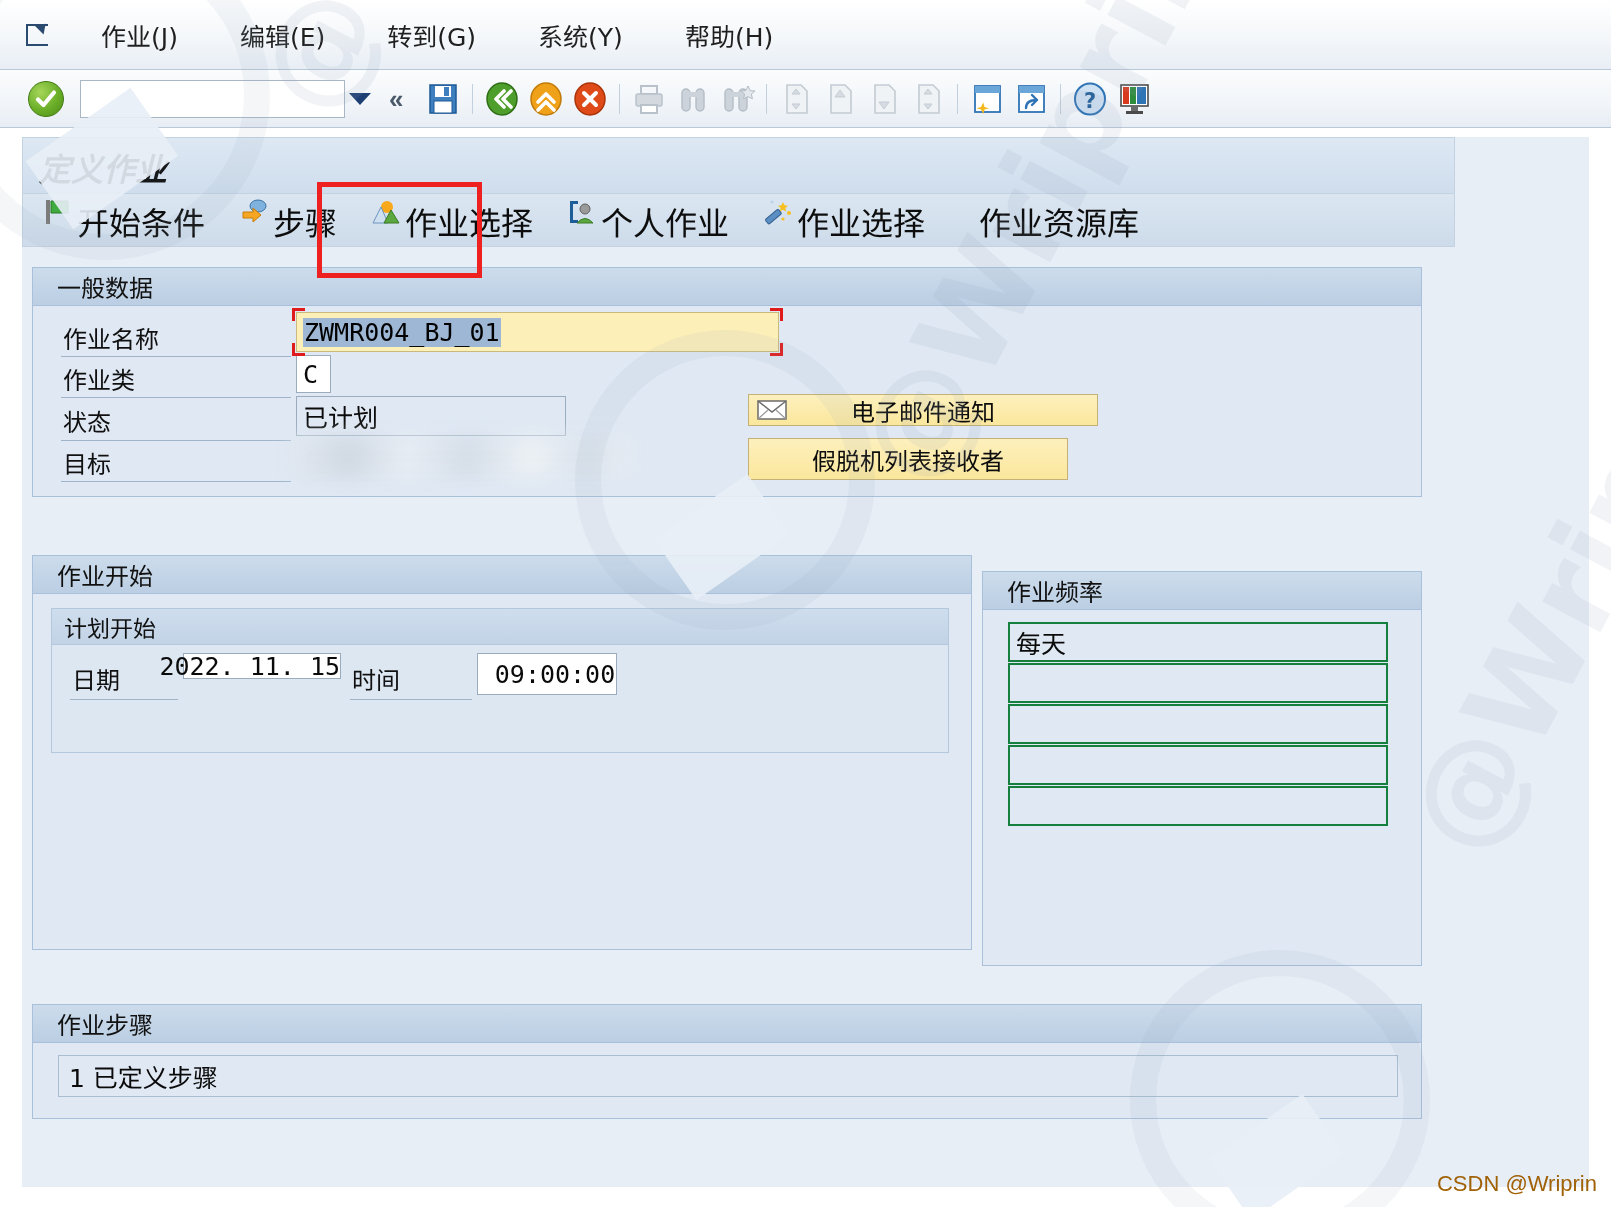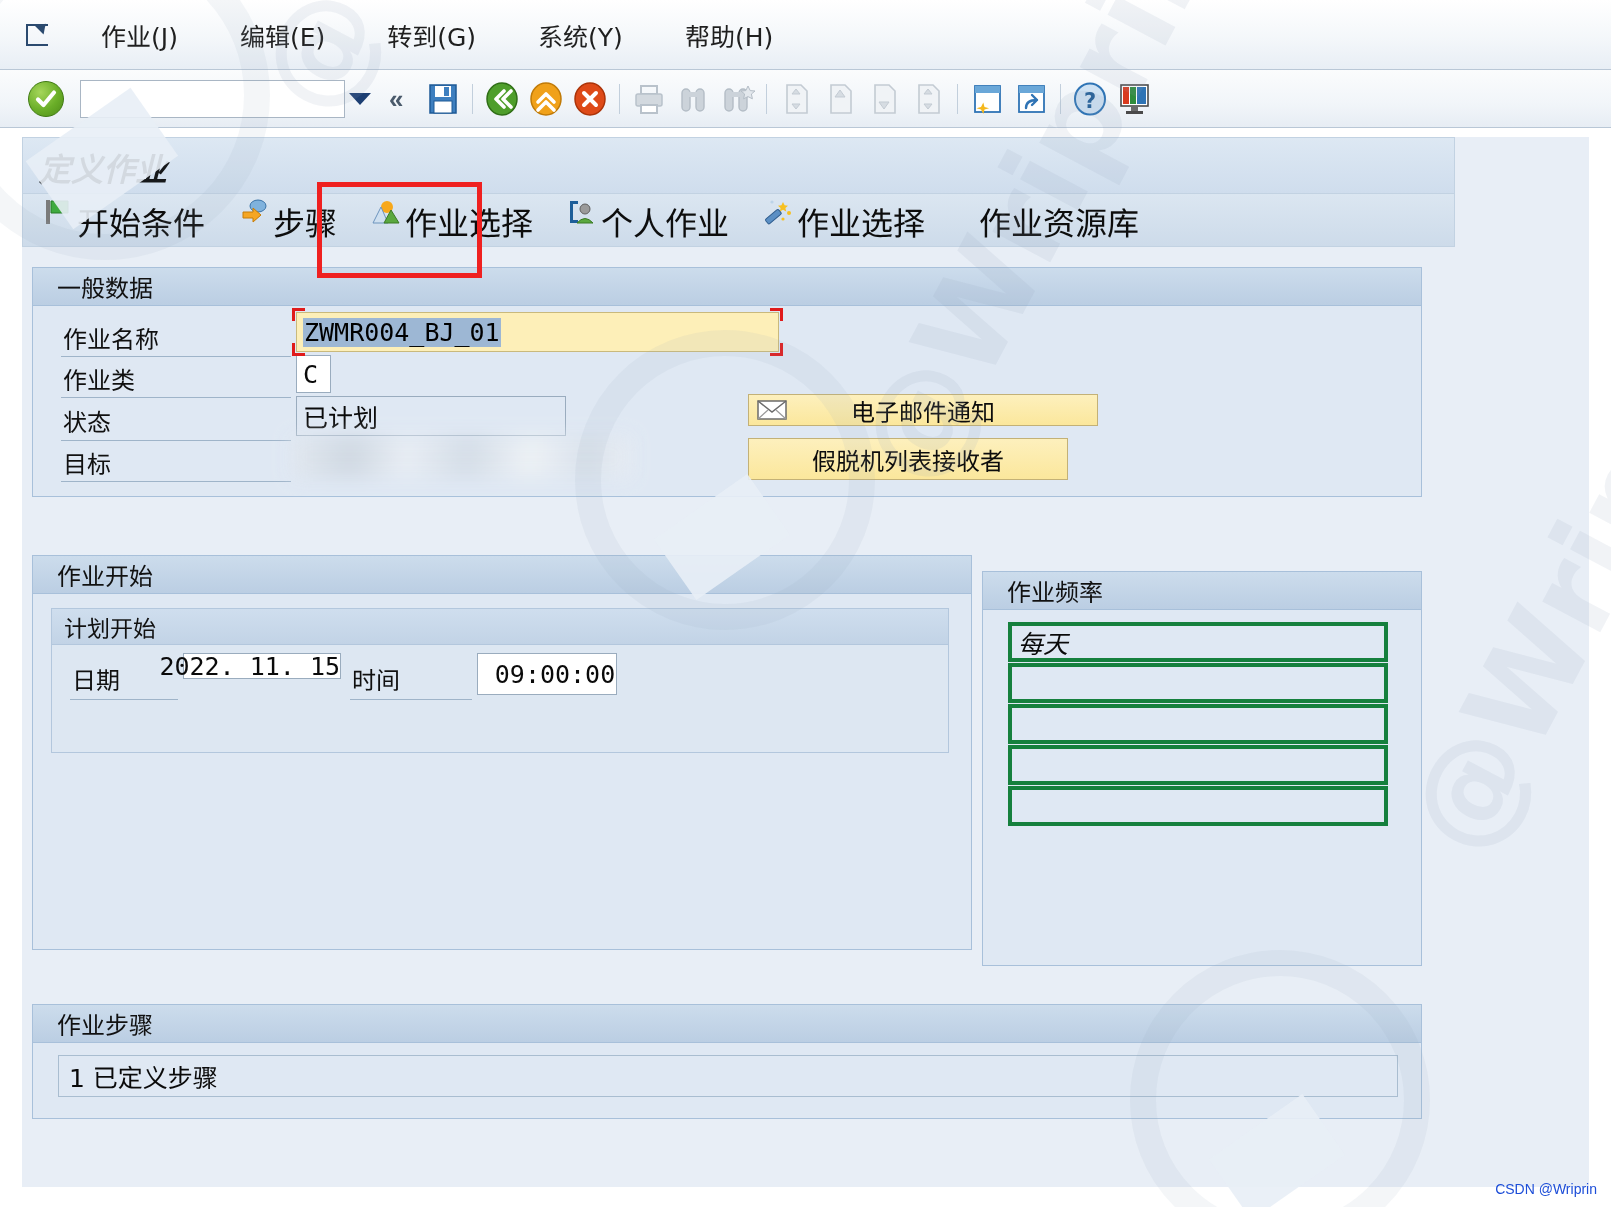--- a/index.html
+++ b/index.html
@@ -247,22 +247,21 @@
   .fld.ro {
     background: #dfe8f3;
     border: 1px solid #9aacbe;
   }
   .fld.yellow {
     background: #fdefb8;
     border: 1px solid #c9b97c;
   }
   .fld.blank {
     background: #dfe8f3;
-    border: 4px solid #15803d;
-    font-style: italic;
+    border: 2px solid #15803d;
   }
   .fld .sel {
     background: #9db7d4;
     color: #000;
     padding: 0 1px;
   }
   .fld.cn { font-family: "DejaVu Sans", sans-serif; }
 
   
   .focusmark { position: absolute; pointer-events: none; z-index: 12; }
@@ -309,22 +308,22 @@
     display: flex; align-items: center;
     padding-left: 10px;
     font-size: 25px;
     color: #0a0a0a;
     font-family: "DejaVu Sans", sans-serif;
   }
 
   .credit {
     position: absolute;
     right: 14px; bottom: 10px;
-    font-size: 14px;
-    color: #1d4ed8;
+    font-size: 22px;
+    color: #a16207;
     font-family: "Liberation Sans", sans-serif;
     z-index: 60;
   }
 </style>
 </head>
 <body>
 
 <div id="app">
 
   <div class="watermark">

